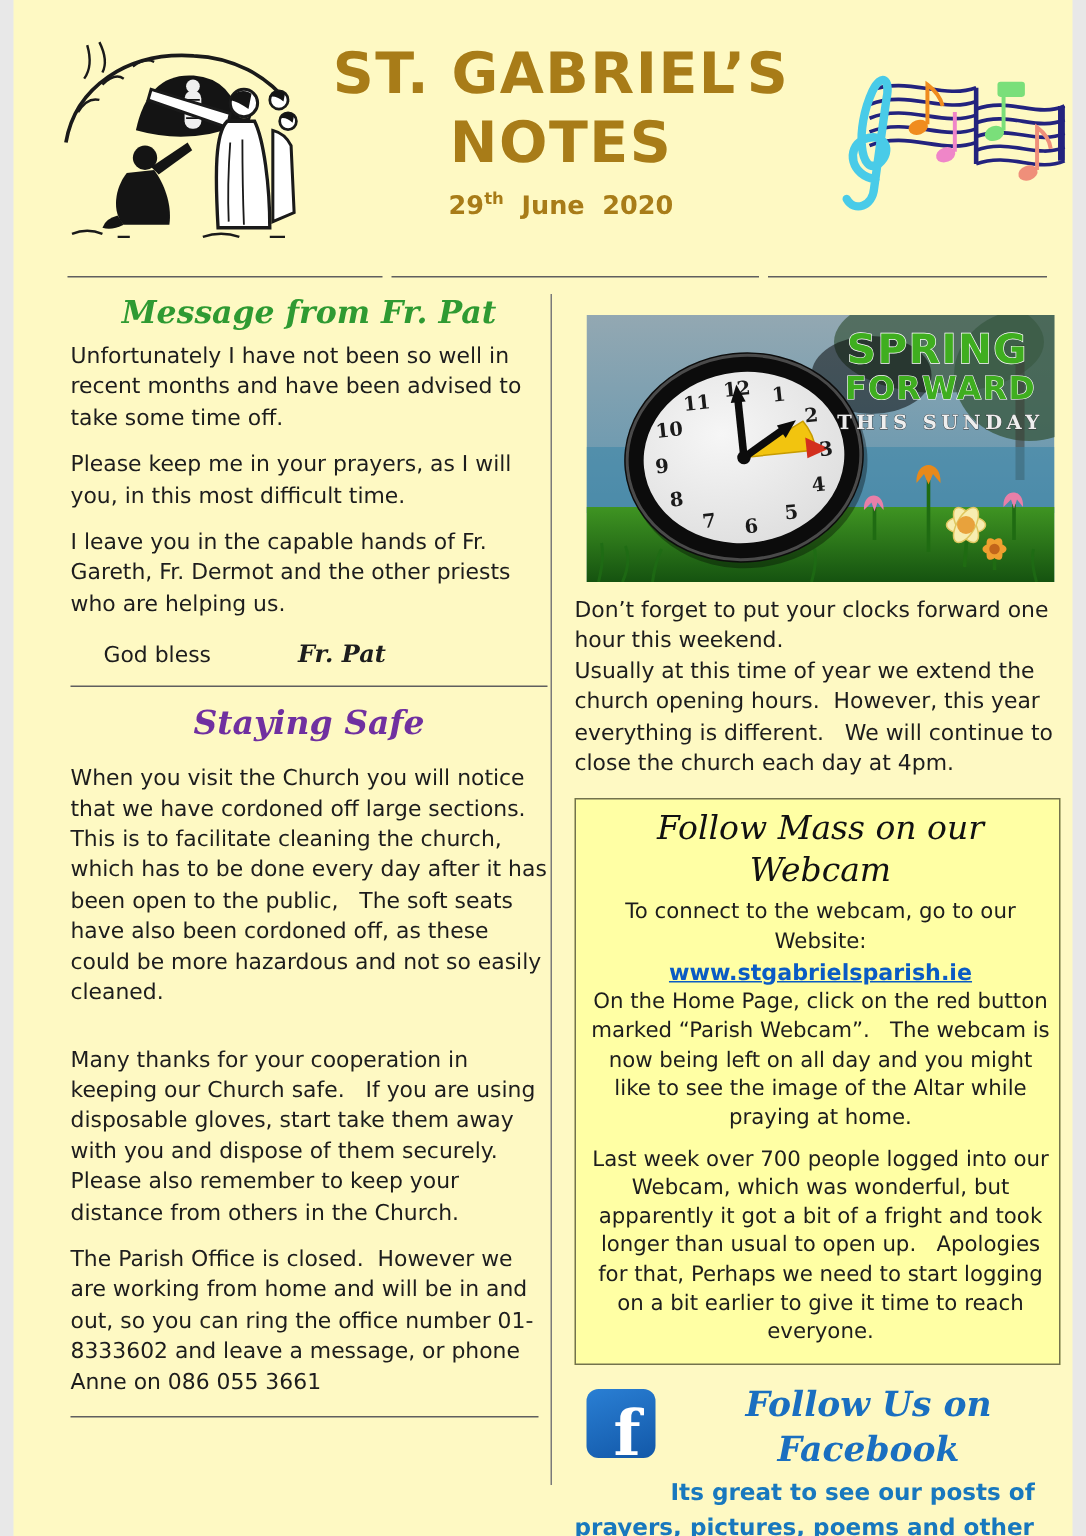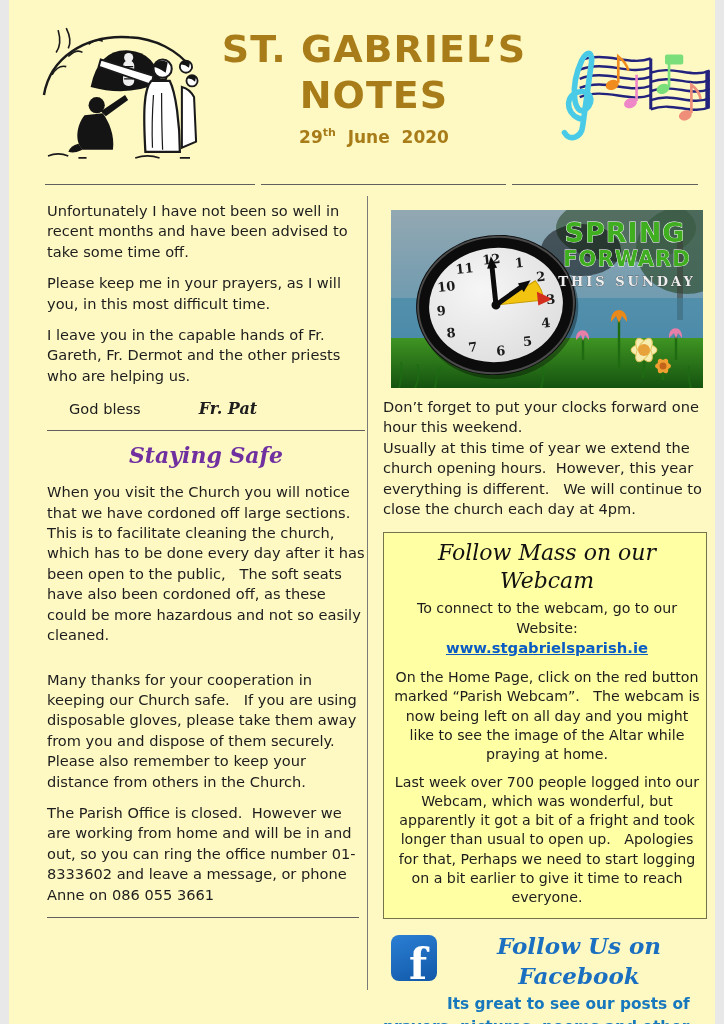--- a/index.html
+++ b/index.html
@@ -59,21 +59,21 @@
   }
   .webcam-head {
     font-family:"DejaVu Serif", serif; font-style:italic; color:#111;
     font-size:22px; line-height:28px; font-weight:normal;
     max-width:235px; margin:2px auto 4px auto; text-align:center;
   }
   .webcam-box .small {
     font-size:14.2px; line-height:19.3px; color:#1d1d1d; white-space:pre-wrap;
   }
   .webcam-link {
-    display:inline-block; margin:1px 0 12px 0; font-size:14.8px; font-weight:bold;
+    display:inline-block; margin:1px 0 2px 0; font-size:14.8px; font-weight:bold;
     color:#0a5bc4; text-decoration:underline;
   }
   .webcam-box .para { margin-top:8px; }
 
   .fb-section { margin-top:12px; }
   .fb-float { float:left; width:48px; height:78px; margin:4px 8px 0 8px; }
   .fb-icon {
     width:46px; height:46px; border-radius:8px;
     background:linear-gradient(160deg,#2a7fd4 0%, #1258a8 100%);
     color:#fff; font-family:"DejaVu Serif", serif; font-weight:bold;
@@ -160,29 +160,30 @@
       </g>
     </svg>
   </div>
 
   <div class="hr-seg s1"></div>
   <div class="hr-seg s2"></div>
   <div class="hr-seg s3"></div>
   <div class="v-divider"></div>
 
   <div class="col-left">
+    <div class="script-head head-green">Message from Fr. Pat</div>
     <p class="body-text" style="margin-top:7px"><span style="display:block">Unfortunately I have not been so well in recent months and have been advised to take some time off.</span></p>
     <p class="body-text">Please keep me in your prayers, as I will you, in this most difficult time.</p>
     <p class="body-text">I leave you in the capable hands of Fr. Gareth, Fr. Dermot and the other priests who are helping us.</p>
     <div class="signoff"><span>God bless</span><span class="name">Fr. Pat</span></div>
     <hr class="thin-rule">
 
     <div class="script-head head-purple">Staying Safe</div>
     <p class="body-text" style="margin-top:13px">When you visit the Church you will notice that we have cordoned off large sections. This is to facilitate cleaning the church, which has to be done every day after it has been open to the public,   The soft seats have also been cordoned off, as these could be more hazardous and not so easily cleaned.</p>
-    <p class="body-text" style="margin-top:24px">Many thanks for your cooperation in keeping our Church safe.   If you are using disposable gloves, please take them away from you and dispose of them securely.  Please also remember to keep your distance from others in the Church.</p>
+    <p class="body-text" style="margin-top:24px">Many thanks for your cooperation in keeping our Church safe.   If you are using disposable gloves, start take them away with you and dispose of them securely.  Please also remember to keep your distance from others in the Church.</p>
     <p class="body-text">The Parish Office is closed.  However we are working from home and will be in and out, so you can ring the office number 01-8333602 and leave a message, or phone Anne on 086 055 3661</p>
     <hr class="thin-rule bottom">
   </div>
 
   <div class="col-right">
 
     <svg class="spring-img" viewBox="0 0 312 178">
       <defs>
         <linearGradient id="sky" x1="0" y1="0" x2="0" y2="1">
           <stop offset="0" stop-color="#93a8b2"></stop>

